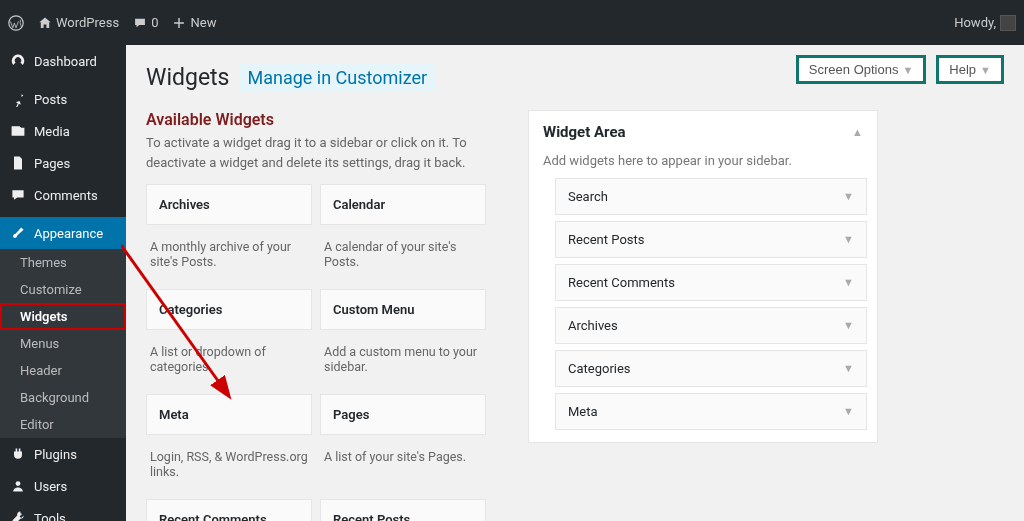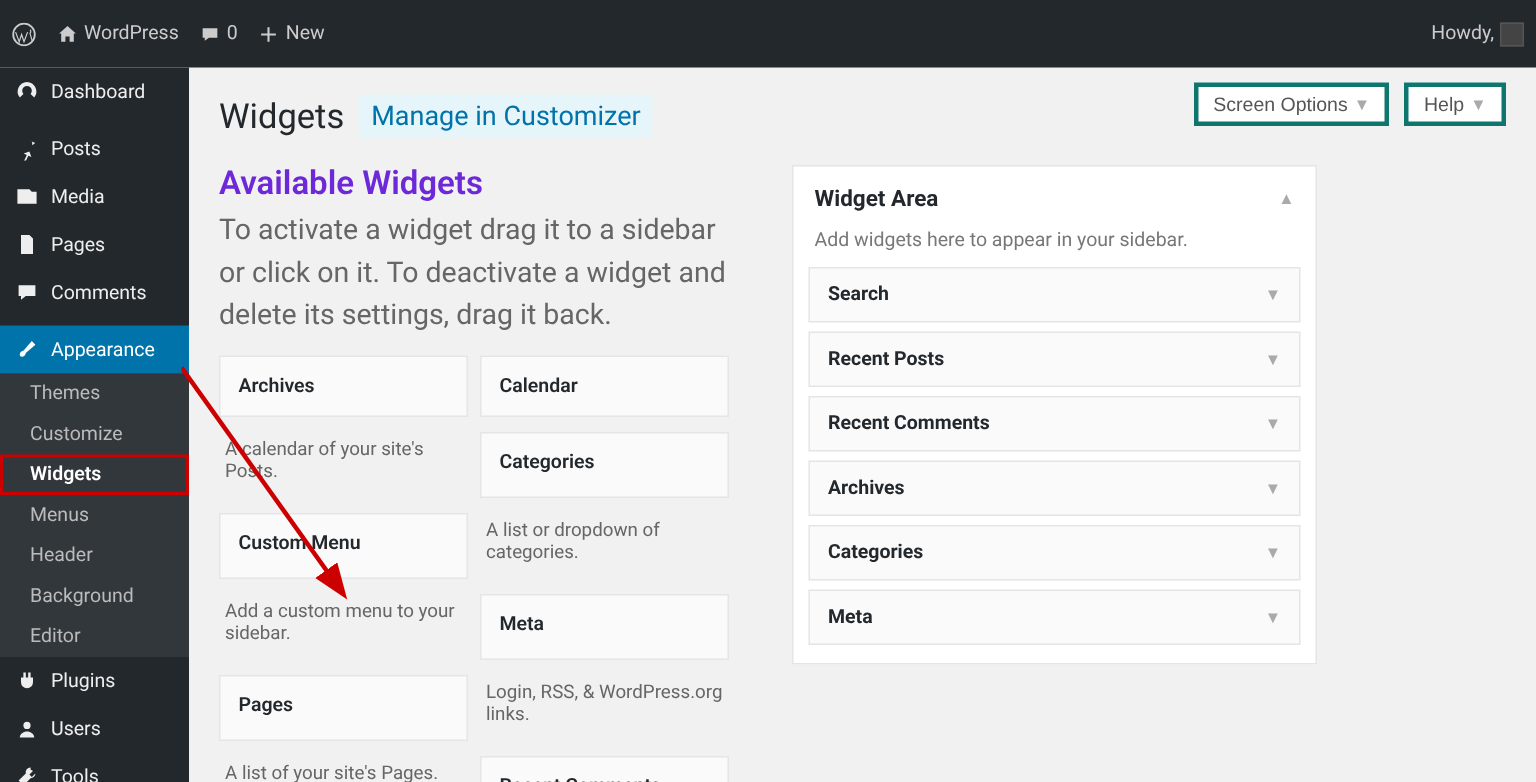--- a/index.html
+++ b/index.html
@@ -32,33 +32,33 @@
 .topright { position: absolute; right: 20px; top: 10px; display: flex; gap: 10px; }
 .topright button { background: #fff; border: 3px solid #0f766e; padding: 4px 10px; font-size: 13px; color: #555; cursor: pointer; display: flex; align-items: center; gap: 4px; }
 .heading-row { display: flex; align-items: center; gap: 10px; padding: 18px 0 8px; }
 .heading-row h1 { font-size: 23px; font-weight: 400; color: #23282d; }
 .heading-row .customizer-link { background: #e5f5fa; color: #0073aa; padding: 4px 8px; font-size: 18px; cursor: pointer; border-radius: 2px; }
 
 .columns { display: flex; gap: 42px; margin-top: 10px; }
 .col-left { width: 340px; }
 .col-right { flex: 1; max-width: 350px; }
 
-.col-left h2 { font-size: 22px; font-weight: 600; color: #6d28d9; margin-bottom: 4px; }
-.col-left .help-text { color: #666; font-size: 19px; line-height: 1.5; margin-bottom: 12px; }
+.col-left h2 { font-size: 16px; font-weight: 600; color: #7f1d1d; margin-bottom: 4px; }
+.col-left .help-text { color: #666; font-size: 13px; line-height: 1.5; margin-bottom: 12px; }
 .wgrid { display: grid; grid-template-columns: 1fr 1fr; gap: 10px 8px; }
 .wgrid .cell-title { background: #fafafa; border: 1px solid #e5e5e5; padding: 12px; font-weight: 600; color: #23282d; cursor: pointer; }
 .wgrid .cell-desc { padding: 4px 4px 10px; color: #666; font-size: 12.5px; }
 
 
 .widget-area { background: #fff; border: 1px solid #e5e5e5; }
 .widget-area-header { display: flex; align-items: center; justify-content: space-between; padding: 12px 14px; cursor: pointer; }
 .widget-area-header strong { font-size: 15px; color: #23282d; }
 .widget-area .hint { padding: 0 14px 10px; color: #777; font-size: 13px; }
 .widget-area .area-list { padding: 0 10px 12px; display: flex; flex-direction: column; gap: 6px; }
-.widget-area .area-item { border: 1px solid #e5e5e5; background: #fafafa; padding: 10px 12px; display: flex; align-items: center; justify-content: space-between; font-weight: 700; color: #23282d; cursor: pointer; }
+.widget-area .area-item { border: 1px solid #e5e5e5; background: #fafafa; padding: 10px 12px; display: flex; align-items: center; justify-content: space-between; font-weight: 400; color: #23282d; cursor: pointer; margin-left: 16px; }
 .tri { color: #aaa; font-size: 11px; }
 
 
 .arrow-annotation { position: absolute; left: -5px; top: 160px; pointer-events: none; }
 </style>
 </head>
 <body>
 
 <div class="admin-bar">
   <div class="left">
@@ -186,20 +186,21 @@
 
     <div class="columns">
 
       <div class="col-left">
         <h2>Available Widgets</h2>
         <p class="help-text">To activate a widget drag it to a sidebar or click on it. To deactivate a widget and delete its settings, drag it back.</p>
 
         <div class="wgrid" id="available-grid">
             <div class="cell-title">Archives</div>
             <div class="cell-title">Calendar</div>
+            <div class="cell-desc">A monthly archive of your site's Posts.</div>
             <div class="cell-desc">A calendar of your site's Posts.</div>
             <div class="cell-title">Categories</div>
             <div class="cell-title">Custom Menu</div>
             <div class="cell-desc">A list or dropdown of categories.</div>
             <div class="cell-desc">Add a custom menu to your sidebar.</div>
             <div class="cell-title">Meta</div>
             <div class="cell-title">Pages</div>
             <div class="cell-desc">Login, RSS, &amp; WordPress.org links.</div>
             <div class="cell-desc">A list of your site's Pages.</div>
             <div class="cell-title">Recent Comments</div>

